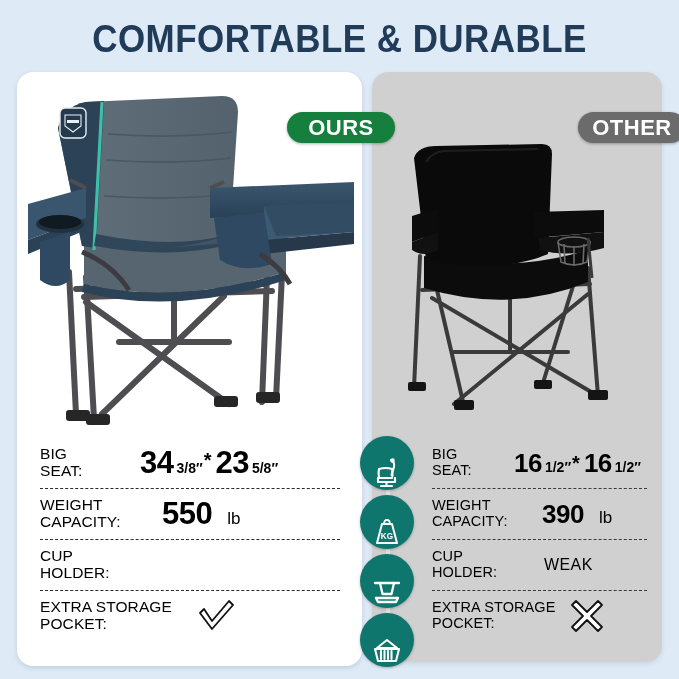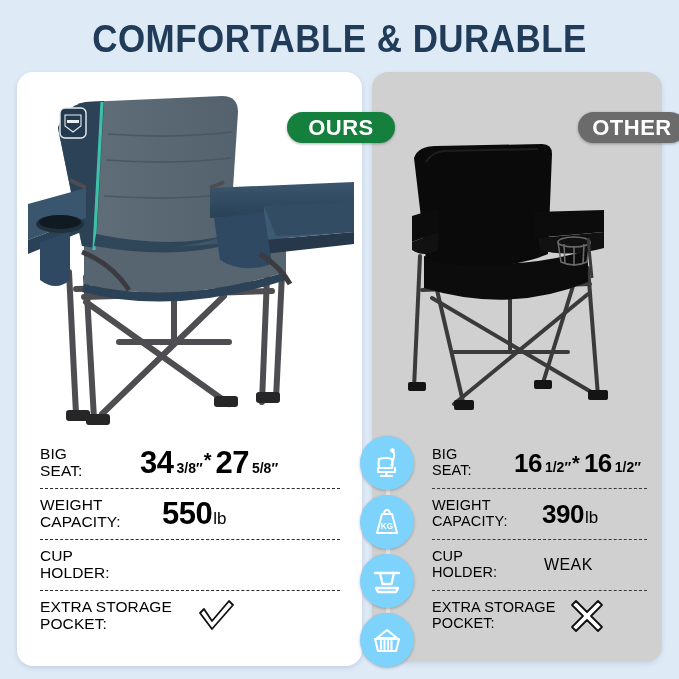--- a/index.html
+++ b/index.html
@@ -83,37 +83,37 @@
   .lbl-other{width:82px;flex:0 0 82px;font-size:14.5px;}
 
   .val{
     display:flex;align-items:baseline;color:#000;
     font-family:"Liberation Sans",sans-serif;
   }
   .big{font-weight:bold;font-size:31px;letter-spacing:-0.5px;}
   .big-sm{font-weight:bold;font-size:26px;letter-spacing:-0.5px;}
   .frac{font-size:14px;font-weight:bold;margin-left:3px;}
   .star{font-weight:bold;font-size:20px;margin:0 4px 0 1px;align-self:flex-start;position:relative;top:4px;}
-  .unit{font-size:17px;font-weight:normal;margin-left:1px;}
+  .unit{font-size:17px;font-weight:normal;margin-left:15px;}
   .word{font-weight:bold;font-size:24px;letter-spacing:0.4px;}
   .word-sm{font-weight:normal;font-size:16px;letter-spacing:0.4px;}
 
   .dash{
     height:0;border-top:1.6px dashed #2b2b2b;
     margin:0;
   }
   .dash-other{border-top:1.6px dashed #3a3a3a;}
 
   
   .rail{position:absolute;left:360px;top:436px;width:56px;height:230px;}
   .rail-line{position:absolute;left:26px;top:10px;width:4px;height:215px;background:#e4e4e4;border-radius:2px;}
   .ic{
     position:absolute;left:0;width:54px;height:54px;border-radius:50%;
-    background:#7dd3fc;
-    display:flex;align-items:center;justify-content:center;
+    background:#0f766e;
+    display:flex;align-items:flex-end;justify-content:center;
     box-shadow:0 1px 3px rgba(0,0,0,0.25);
   }
   .ic svg{display:block;}
 
   .mark{margin-left:4px;}
 </style>
 </head>
 <body>
 
 <div class="page">
@@ -283,21 +283,21 @@
 
   <div class="spec spec-ours">
 
     <div class="row row-ours">
       <div class="lbl lbl-ours">BIG
 SEAT:</div>
       <div class="val">
         <span class="big">34</span>
         <span class="frac">3/8″</span>
         <span class="star">*</span>
-        <span class="big">27</span>
+        <span class="big">23</span>
         <span class="frac">5/8″</span>
       </div>
     </div>
     <div class="dash"></div>
 
     <div class="row row-ours">
       <div class="lbl lbl-ours">WEIGHT
 CAPACITY:</div>
       <div class="val" style="margin-left:22px">
         <span class="big">550</span>

